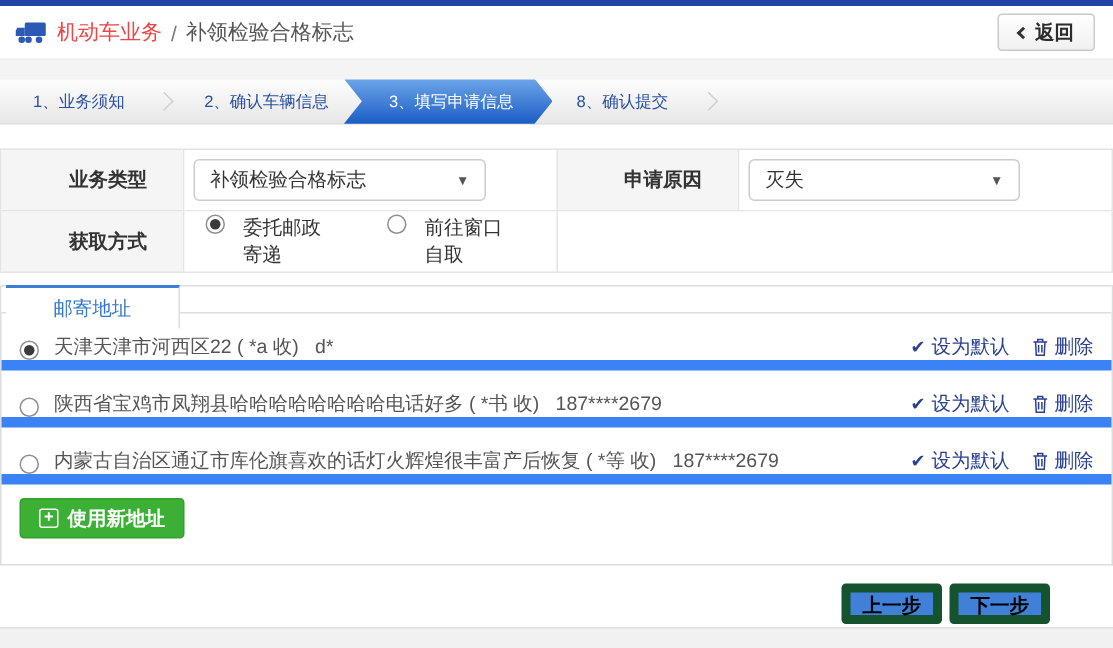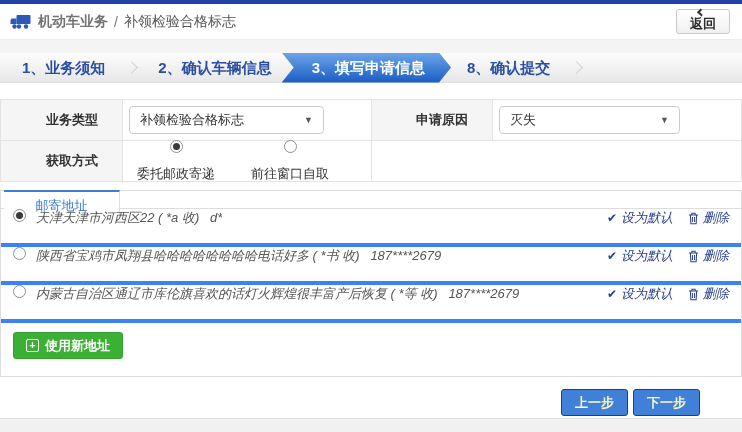--- a/index.html
+++ b/index.html
@@ -6,33 +6,33 @@
   html,body { background:#fff; }
   body {
     width:742px; height:432px; overflow:hidden; position:relative;
     font-family:"Liberation Sans","DejaVu Sans",sans-serif; font-size:13px; color:#333;
   }
   
   .topbar { height:4px; background:#2243a5; }
   
   .header { height:36px; display:flex; align-items:center; padding:0 8px 0 10px; border-bottom:1px solid #ececec; background:#fff; }
   .truck { margin-right:7px; flex:0 0 auto; }
-  .bc-primary { font-size:14px; font-weight:bold; color:#737373; }
+  .bc-primary { font-size:14px; font-weight:normal; color:#ef4444; }
   .bc-sep { margin:0 6px; color:#777; font-size:14px; }
   .bc-secondary { font-size:14px; color:#555; }
   .back-btn { margin-left:auto; margin-right:4px; height:25px; padding:0 13px; display:flex; align-items:center;
     background:linear-gradient(#ffffff,#f0f0f0); border:1px solid #c9c9c9; border-radius:3px;
-    font-size:13px; font-weight:bold; color:#2c2c2c; cursor:pointer; font-family:inherit;flex-direction:column; }
+    font-size:13px; font-weight:bold; color:#2c2c2c; cursor:pointer; font-family:inherit; }
   .back-chev { width:6px; height:6px; border-left:2px solid #333; border-bottom:2px solid #333;
     transform:rotate(45deg); display:inline-block; margin-right:5px; }
   
   .steps-wrap { background:#f4f4f5; padding-top:13px; }
   .steps { height:30px; background:linear-gradient(#fdfdfd,#e7e7e8); border-bottom:1px solid #e0e0e0;
     display:flex; align-items:center; padding-left:2px; }
-  .step { color:#2a4fa2; font-weight:bold; font-size:15px; line-height:30px; padding:0 20px; cursor:pointer; white-space:nowrap; }
+  .step { color:#2a4fa2; font-weight:normal; font-size:11px; line-height:30px; padding:0 20px; cursor:pointer; white-space:nowrap; }
   .step.active { color:#fff; height:30px; padding:0 26px 0 30px; margin:0 -4px 0 -10px;
     background:linear-gradient(#6ba4e8,#1a5cc4);
     clip-path:polygon(0 0, calc(100% - 12px) 0, 100% 50%, calc(100% - 12px) 100%, 0 100%, 12px 50%); }
   .step-sep { width:9px; height:9px; border-top:1px solid #cfcfcf; border-right:1px solid #cfcfcf;
     transform:rotate(45deg); display:inline-block; margin:0 2px; }
   
   .form-table { margin-top:16px; display:grid; grid-template-columns:122px 249px 121px auto;
     grid-auto-rows:41px; border-top:1px solid #e4e4e4; border-left:1px solid #e4e4e4; }
   .cell { border-right:1px solid #e4e4e4; border-bottom:1px solid #e4e4e4; display:flex; align-items:center; background:#fff; }
   .cell.label { background:#f5f5f6; justify-content:flex-end; padding-right:24px; font-weight:bold; color:#333; }
@@ -40,42 +40,42 @@
   .cell.span2 { grid-column:3 / -1; }
   .select { height:28px; background:#fff; border:1px solid #ccc; border-radius:4px;
     display:flex; align-items:center; padding:0 10px; cursor:pointer; }
   .select.w1 { width:195px; }
   .select.w2 { width:181px;align-items:center; }
   .sel-arrow { margin-left:auto; font-size:9px; color:#555; }
   .radio { width:13px; height:13px; border:1px solid #8f8f8f; border-radius:50%; background:#fff;
     display:inline-block; position:relative; flex:0 0 auto; }
   .radio.checked::after { content:""; position:absolute; left:2px; top:2px; width:7px; height:7px;
     border-radius:50%; background:#3a3a3a; }
-  .radio-opt { display:flex; align-items:center; gap:12px; margin-left:8px; margin-right:28px; cursor:pointer; color:#333;flex-direction:column; }
+  .radio-opt { display:flex; align-items:flex-start; gap:12px; margin-left:8px; margin-right:28px; cursor:pointer; color:#333; }
   
   .addr-box { margin-top:8px; border:1px solid #ddd; border-top:none; }
   .tab-row { height:19px; border-top:1px solid #ddd; border-bottom:1px solid #ddd; display:flex; background:#fff; }
   .tab { width:116px; margin-top:-1px; height:29px; line-height:27px; text-align:center;
     border-top:2px solid #3b7fd4; border-right:1px solid #ddd; color:#3377cc; background:#fff;
     margin-left:3px; cursor:pointer; }
-  .addr-row { height:38px; display:flex; align-items:flex-start; padding:0 12px; border-bottom:4px solid #3b82f6;font-style:italic; }
+  .addr-row { height:38px; display:flex; align-items:flex-end; padding:0 12px; border-bottom:7px solid #3b82f6; }
   .addr-text { margin-left:10px; color:#555; white-space:pre; overflow:hidden; }
   .actions { margin-left:auto; display:flex; align-items:center; gap:15px; }
   .action { display:flex; align-items:center; gap:4px; color:#2b4190; cursor:pointer; white-space:nowrap; }
   .check-icon { font-size:12px; font-weight:bold; color:#2b4190; }
   .new-addr-row { padding:9px 12px 17px; }
   .green-btn { height:27px; padding:0 12px; background:#3cb035; border:1px solid #35a02e; border-radius:3px;
     color:#fff; font-size:13px; font-weight:bold; display:flex; align-items:center; gap:6px;
     cursor:pointer; font-family:inherit; }
   .plus-box { width:13px; height:13px; border:1px solid #fff; border-radius:2px; line-height:11px;
     text-align:center; font-size:11px; font-weight:bold; display:inline-block; }
   
   .footer { margin-top:12px; display:flex; justify-content:flex-end; gap:5px; padding-right:42px; }
-  .btn-blue { width:67px; height:27px; background:#4080d8; border:1px solid #14532d; border-radius:3px;
-    color:#fef9c3; font-size:13px; font-weight:bold; cursor:pointer; font-family:inherit;text-align:center; }
+  .btn-blue { width:67px; height:27px; background:#4080d8; border:6px solid #14532d; border-radius:3px;
+    color:#000000; font-size:13px; font-weight:bold; cursor:pointer; font-family:inherit;text-align:center; }
   .bottom-strip { position:absolute; left:0; right:0; bottom:0; height:14px; background:#f1f1f2; border-top:1px solid #e0e0e0; }
 </style>
 </head>
 <body>
 
 <div class="topbar"></div>
 
 <div class="header">
   <svg class="truck" width="21" height="16" viewBox="0 0 21 16">
     <g fill="#2d58b4">

